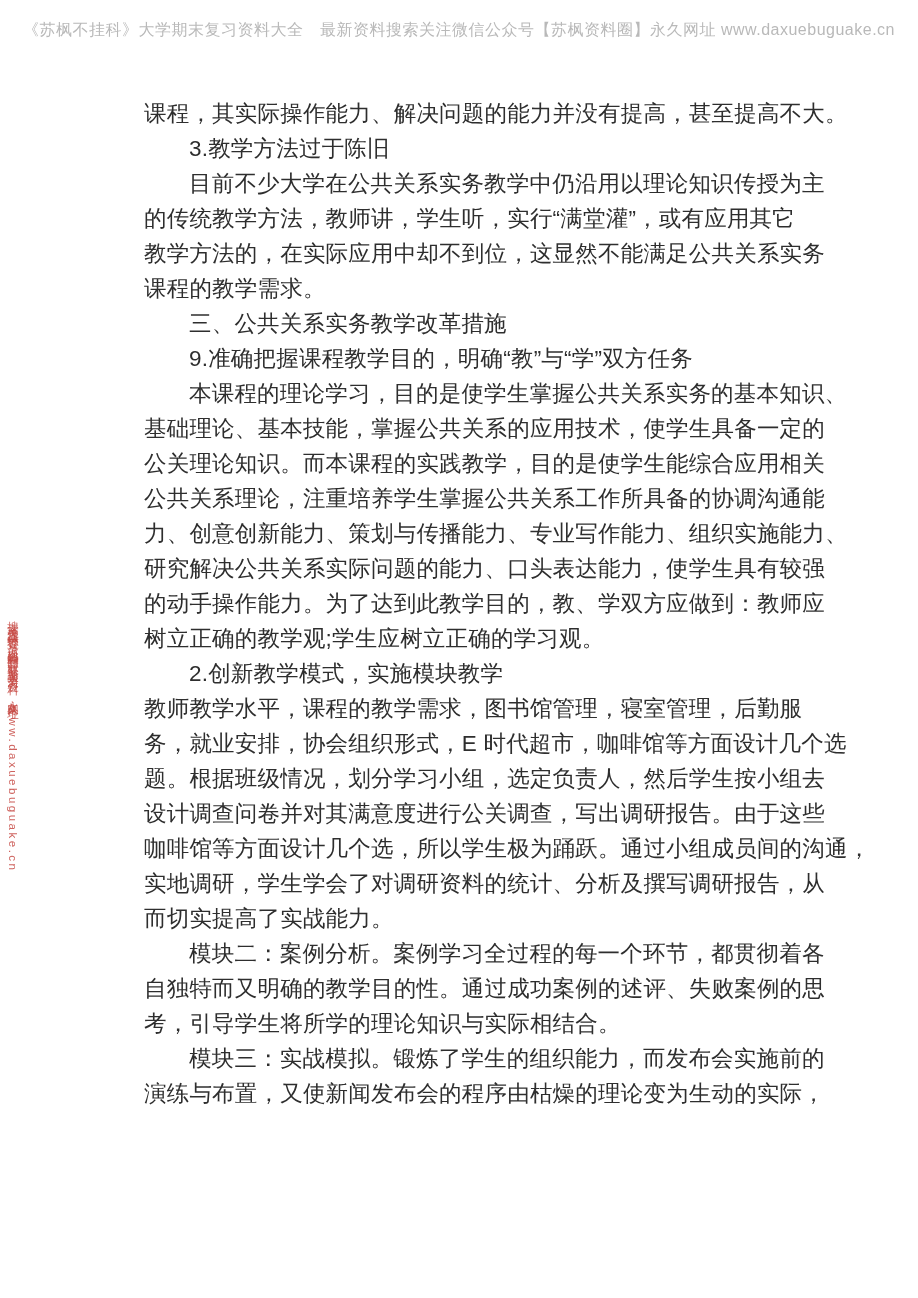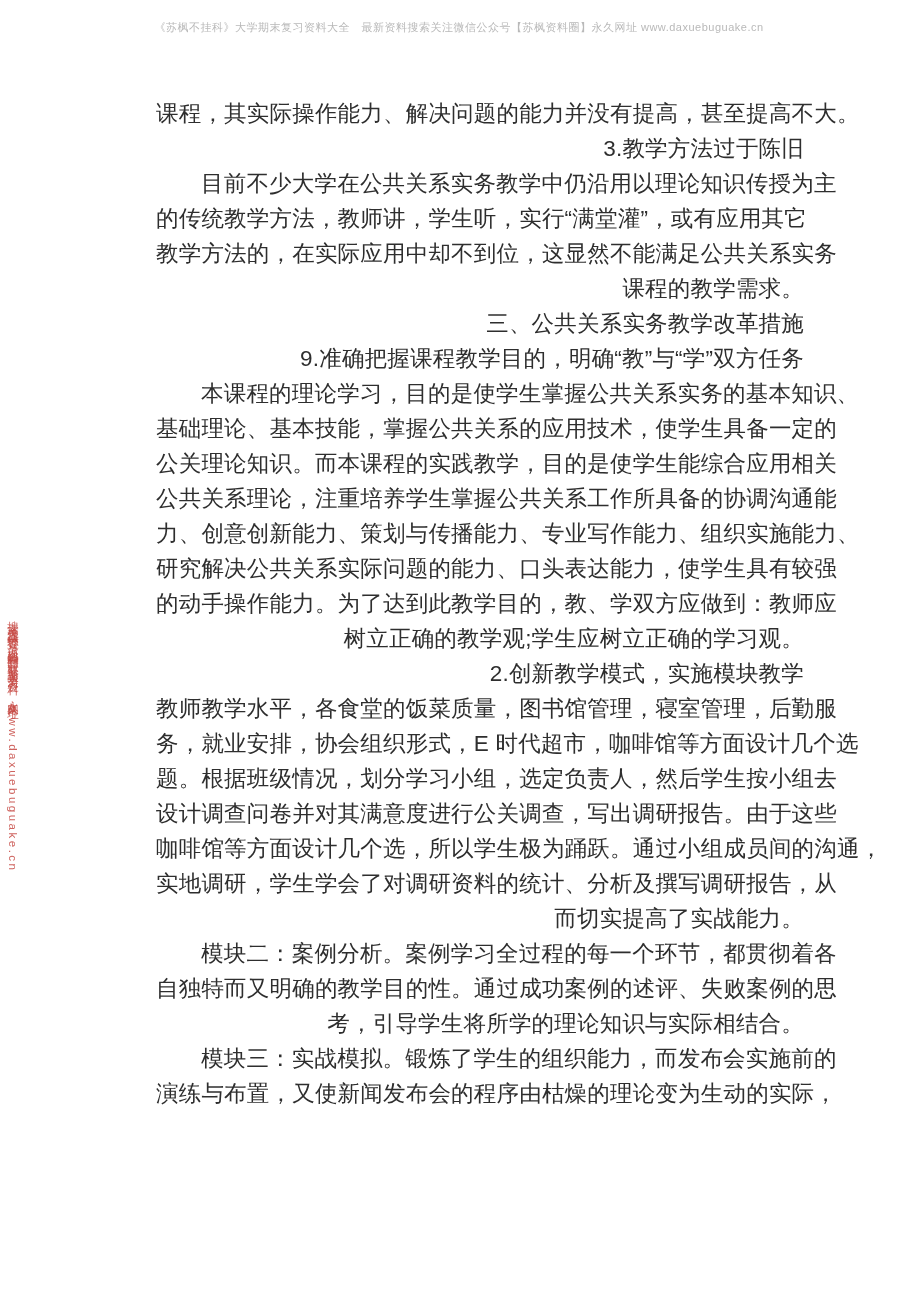--- a/index.html
+++ b/index.html
@@ -13,21 +13,21 @@
     background: #ffffff;
     overflow: hidden;
   }
 
   .page-header {
     position: absolute;
     top: 20px;
     left: 0;
     width: 100%;
     text-align: center;
-    font-size: 11px;
+    font-size: 16px;
     letter-spacing: 0.5px;
     color: #b9b9b9;
     white-space: nowrap;
   }
 
   .side-watermark {
     position: absolute;
     left: 5px;
     top: 612px;
     height: 470px;
@@ -35,24 +35,23 @@
     text-orientation: mixed;
     font-size: 11.5px;
     letter-spacing: 2.5px;
     color: rgba(198, 72, 66, 0.85);
     white-space: nowrap;
   }
 
   .document-body {
     position: absolute;
     top: 96px;
-    left: 156px;
+    left: 144px;
     width: 648px;
     color: #2e2e2e;
-    text-align: right;
   }
 
   .line {
     font-size: 22.5px;
     line-height: 35px;
     letter-spacing: 0.2px;
     white-space: nowrap;
   }
 
   .line.indent {
@@ -79,21 +78,21 @@
       <div class="line indent">9.准确把握课程教学目的，明确“教”与“学”双方任务</div>
       <div class="line indent">本课程的理论学习，目的是使学生掌握公共关系实务的基本知识、</div>
       <div class="line">基础理论、基本技能，掌握公共关系的应用技术，使学生具备一定的</div>
       <div class="line">公关理论知识。而本课程的实践教学，目的是使学生能综合应用相关</div>
       <div class="line">公共关系理论，注重培养学生掌握公共关系工作所具备的协调沟通能</div>
       <div class="line">力、创意创新能力、策划与传播能力、专业写作能力、组织实施能力、</div>
       <div class="line">研究解决公共关系实际问题的能力、口头表达能力，使学生具有较强</div>
       <div class="line">的动手操作能力。为了达到此教学目的，教、学双方应做到：教师应</div>
       <div class="line">树立正确的教学观;学生应树立正确的学习观。</div>
       <div class="line indent">2.创新教学模式，实施模块教学</div>
-      <div class="line">教师教学水平，各食堂的饭菜质量，图书馆管理，寝室管理，后勤服</div>
+      <div class="line">教师教学水平，课程的教学需求，图书馆管理，寝室管理，后勤服</div>
       <div class="line">务，就业安排，协会组织形式，E 时代超市，咖啡馆等方面设计几个选</div>
       <div class="line">题。根据班级情况，划分学习小组，选定负责人，然后学生按小组去</div>
       <div class="line">设计调查问卷并对其满意度进行公关调查，写出调研报告。由于这些</div>
       <div class="line">咖啡馆等方面设计几个选，所以学生极为踊跃。通过小组成员间的沟通，</div>
       <div class="line">实地调研，学生学会了对调研资料的统计、分析及撰写调研报告，从</div>
       <div class="line">而切实提高了实战能力。</div>
       <div class="line indent">模块二：案例分析。案例学习全过程的每一个环节，都贯彻着各</div>
       <div class="line">自独特而又明确的教学目的性。通过成功案例的述评、失败案例的思</div>
       <div class="line">考，引导学生将所学的理论知识与实际相结合。</div>
       <div class="line indent">模块三：实战模拟。锻炼了学生的组织能力，而发布会实施前的</div>

